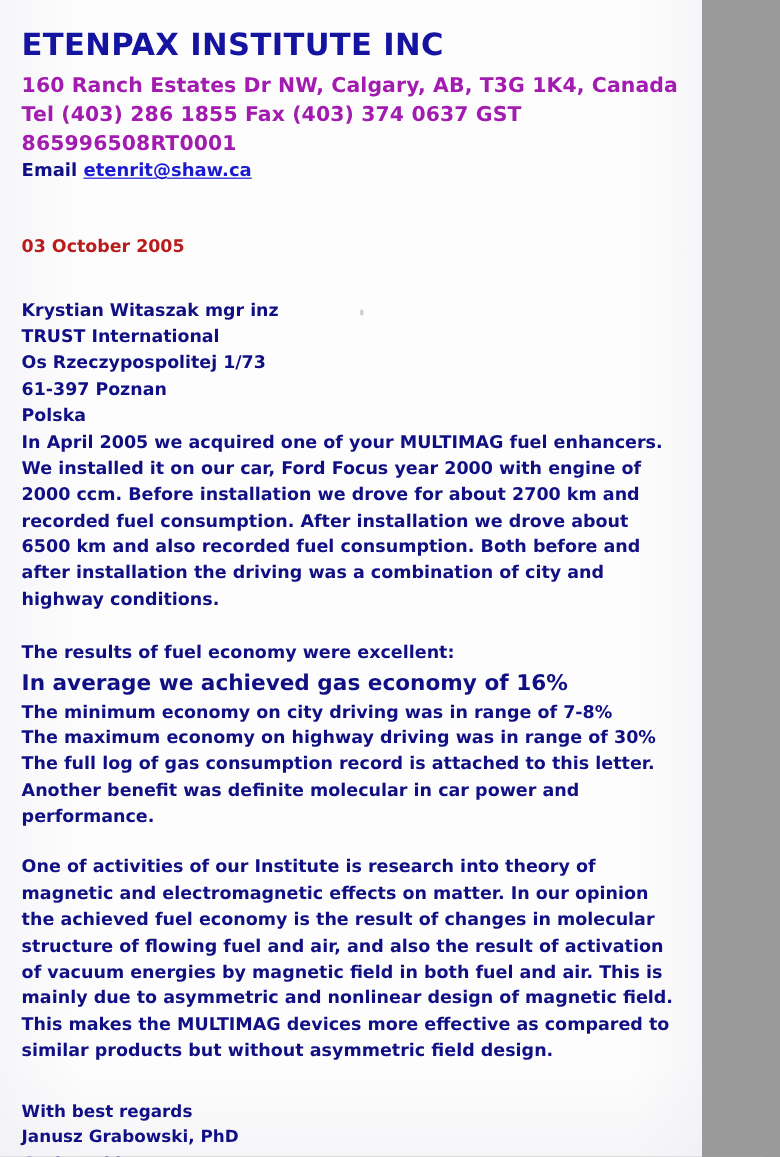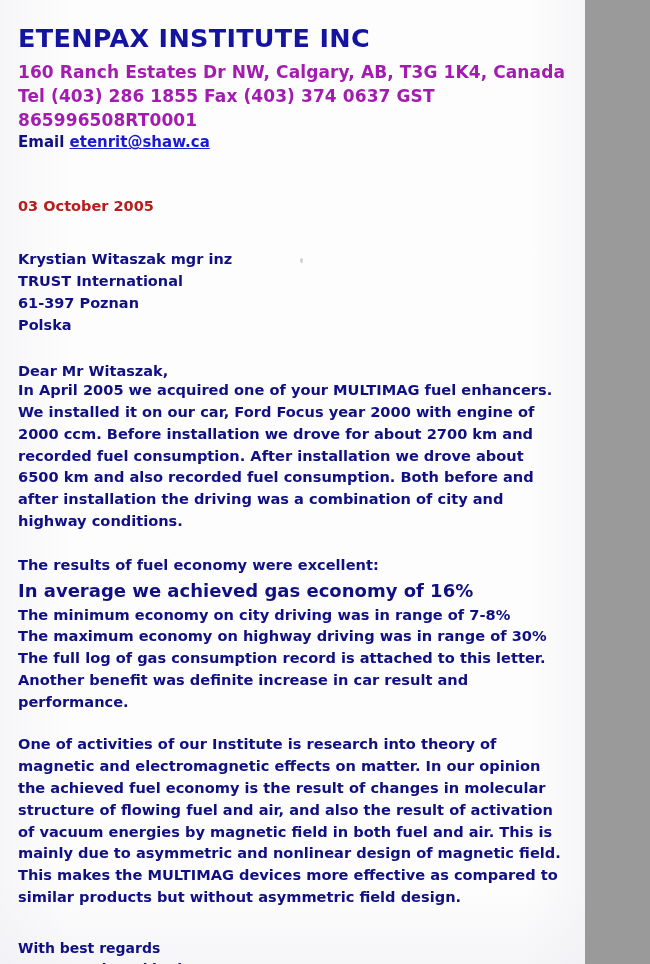--- a/index.html
+++ b/index.html
@@ -145,34 +145,34 @@
     <div class="email-line">
       <span>Email</span>
       <span class="email-link">etenrit@shaw.ca</span>
     </div>
 
     <div class="date">03 October 2005</div>
 
     <div class="recipient">
       <div>Krystian Witaszak mgr inz</div>
       <div>TRUST International</div>
+      <div>Os Rzeczypospolitej 1/73</div>
       <div>61-397 Poznan</div>
       <div>Polska</div>
     </div>
 
-    <div class="salutation">Dear Mr Witaszak,</div>
 
     <p class="para">In April 2005 we acquired one of your MULTIMAG fuel enhancers. We installed it on our car, Ford Focus year 2000 with engine of 2000 ccm. Before installation we drove for about 2700 km and recorded fuel consumption. After installation we drove about 6500 km and also recorded fuel consumption. Both before and after installation the driving was a combination of city and highway conditions.</p>
 
     <div class="results-intro">The results of fuel economy were excellent:</div>
     <div class="highlight">In average we achieved gas economy of 16%</div>
     <div class="results-line">The minimum economy on city driving was in range of 7-8%</div>
     <div class="results-line">The maximum economy on highway driving was in range of 30%</div>
     <div class="results-line">The full log of gas consumption record is attached to this letter.</div>
-    <div class="results-line">Another benefit was definite increase in car result and performance.</div>
+    <div class="results-line">Another benefit was definite molecular in car power and performance.</div>
 
     <p class="para spaced">One of activities of our Institute is research into theory of magnetic and electromagnetic effects on matter. In our opinion the achieved fuel economy is the result of changes in molecular structure of flowing fuel and air, and also the result of activation of vacuum energies by magnetic field in both fuel and air. This is mainly due to asymmetric and nonlinear design of magnetic field. This makes the MULTIMAG devices more effective as compared to similar products but without asymmetric field design.</p>
 
     <div class="closing">
       <div>With best regards</div>
       <div>Janusz Grabowski, PhD</div>
       <div>Grabowski</div>
     </div>
 
     <div class="signature">

